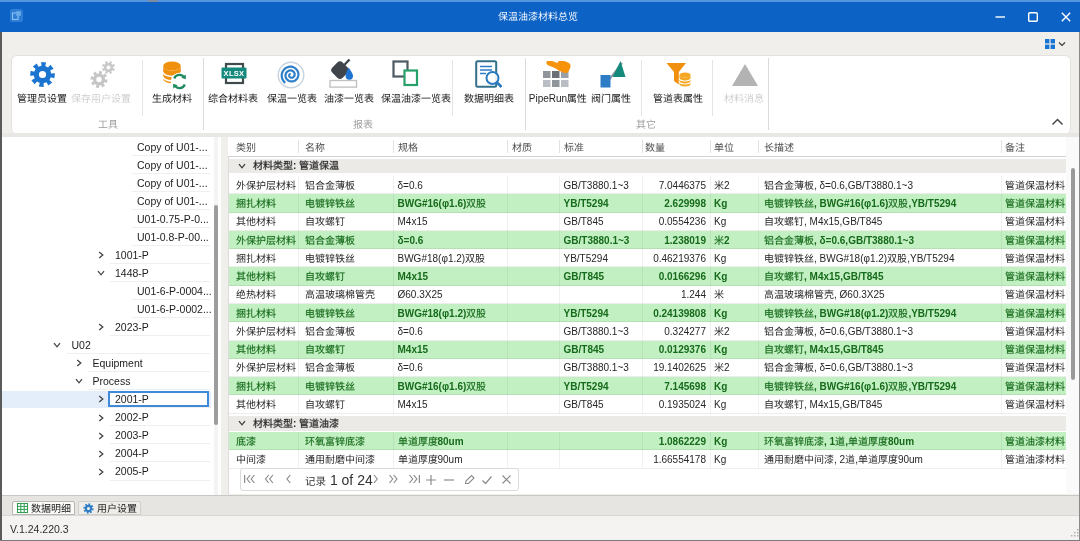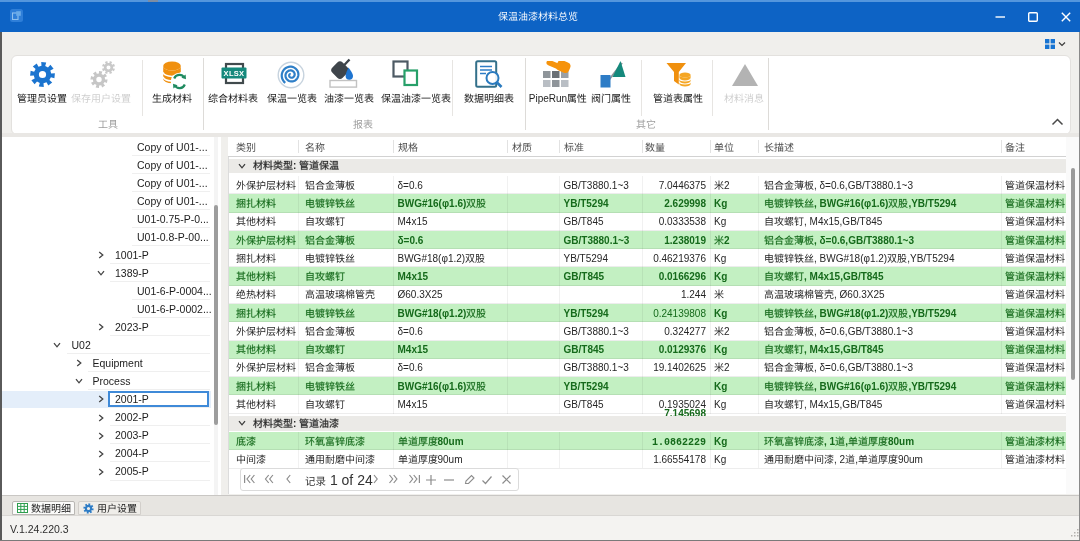--- a/index.html
+++ b/index.html
@@ -414,21 +414,21 @@
       <path d="M1.2 1 L4.8 4 L1.2 7" fill="none" stroke="#454545" stroke-width="1.3"></path>
     </svg>
   </div>
 <div style="position:absolute;left:115.0px;top:246.8px;height:16px;line-height:16px;font-size:10.5px;color:#1c1c1c;white-space:nowrap;">1001-P</div>
 <div style="position:absolute;left:110.0px;top:280.9px;width:100.0px;height:1.0px;background:#efefef"></div>
 <div style="position:absolute;left:97.0px;top:269.9px;width:8px;height:6px">
     <svg style="display:block" width="8" height="6" viewBox="0 0 8 6">
       <path d="M1 1.2 L4 4.8 L7 1.2" fill="none" stroke="#454545" stroke-width="1.3"></path>
     </svg>
   </div>
-<div style="position:absolute;left:115.0px;top:264.9px;height:16px;line-height:16px;font-size:10.5px;color:#1c1c1c;white-space:nowrap;">1389-P</div>
+<div style="position:absolute;left:115.0px;top:264.9px;height:16px;line-height:16px;font-size:10.5px;color:#1c1c1c;white-space:nowrap;">1448-P</div>
 <div style="position:absolute;left:132.0px;top:298.9px;width:78.0px;height:1.0px;background:#efefef"></div>
 <div style="position:absolute;left:137.0px;top:282.9px;height:16px;line-height:16px;font-size:10.5px;color:#1c1c1c;white-space:nowrap;">U01-6-P-0004...</div>
 <div style="position:absolute;left:132.0px;top:317.0px;width:78.0px;height:1.0px;background:#efefef"></div>
 <div style="position:absolute;left:137.0px;top:301.0px;height:16px;line-height:16px;font-size:10.5px;color:#1c1c1c;white-space:nowrap;">U01-6-P-0002...</div>
 <div style="position:absolute;left:110.0px;top:335.1px;width:100.0px;height:1.0px;background:#efefef"></div>
 <div style="position:absolute;left:98.2px;top:323.2px;width:6px;height:8px">
     <svg style="display:block" width="6" height="8" viewBox="0 0 6 8">
       <path d="M1.2 1 L4.8 4 L1.2 7" fill="none" stroke="#454545" stroke-width="1.3"></path>
     </svg>
   </div>
@@ -711,21 +711,21 @@
 <div style="position:absolute;left:304.5px;top:214.2px;height:15px;line-height:15px;font-size:10.0px;color:#262626;white-space:nowrap;"><svg width="40.0" height="12" style="vertical-align:-3.0px" viewBox="0 0 40.0 12">
       <g fill="#262626" transform="translate(0,9) scale(0.010000,-0.010000)">
         <use href="#u81EA" x="0"></use>
         <use href="#u653B" x="1000"></use>
         <use href="#u87BA" x="2000"></use>
         <use href="#u9489" x="3000"></use>
       </g>
     </svg></div>
 <div style="position:absolute;left:397.5px;top:214.2px;height:15px;line-height:15px;font-size:10.0px;color:#262626;white-space:nowrap;">M4x15</div>
 <div style="position:absolute;left:563.5px;top:214.2px;height:15px;line-height:15px;font-size:10.0px;color:#262626;white-space:nowrap;">GB/T845</div>
-<div style="position:absolute;right:374.0px;text-align:right;top:214.2px;height:15px;line-height:15px;font-size:10.0px;color:#262626;white-space:nowrap;">0.0333538</div>
+<div style="position:absolute;right:374.0px;text-align:right;top:214.2px;height:15px;line-height:15px;font-size:10.0px;color:#262626;white-space:nowrap;">0.0554236</div>
 <div style="position:absolute;left:714.0px;top:214.2px;height:15px;line-height:15px;font-size:10.0px;color:#262626;white-space:nowrap;">Kg</div>
 <div style="position:absolute;left:764.0px;top:214.2px;height:15px;line-height:15px;font-size:10.0px;color:#262626;white-space:nowrap;"><svg width="40.0" height="12" style="vertical-align:-3.0px" viewBox="0 0 40.0 12">
       <g fill="#262626" transform="translate(0,9) scale(0.010000,-0.010000)">
         <use href="#u81EA" x="0"></use>
         <use href="#u653B" x="1000"></use>
         <use href="#u87BA" x="2000"></use>
         <use href="#u9489" x="3000"></use>
       </g>
     </svg>, M4x15,GB/T845</div>
 <div style="position:absolute;left:1004.5px;top:214.2px;height:15px;line-height:15px;font-size:10.0px;color:#262626;white-space:nowrap;"><svg width="60.0" height="12" style="vertical-align:-3.0px" viewBox="0 0 60.0 12">
@@ -984,21 +984,21 @@
         <use href="#u4E1D" x="4000"></use>
       </g>
     </svg></div>
 <div style="position:absolute;left:397.5px;top:305.6px;height:15px;line-height:15px;font-size:10.0px;color:#156a1b;white-space:nowrap;font-weight:bold;"><span style="font-weight:bold;">BWG#18(φ1.2)</span><svg width="20.0" height="12" style="vertical-align:-3.0px" viewBox="0 0 20.0 12">
       <g fill="#156a1b" stroke="#156a1b" stroke-width="16" transform="translate(0,9) scale(0.010000,-0.010000)">
         <use href="#u53CC" x="0"></use>
         <use href="#u80A1" x="1000"></use>
       </g>
     </svg></div>
 <div style="position:absolute;left:563.5px;top:305.6px;height:15px;line-height:15px;font-size:10.0px;color:#156a1b;white-space:nowrap;font-weight:bold;"><span style="font-weight:bold;">YB/T5294</span></div>
-<div style="position:absolute;right:374.0px;text-align:right;top:305.6px;height:15px;line-height:15px;font-size:10.0px;color:#156a1b;white-space:nowrap;font-weight:bold;"><span style="font-weight:normal;">0.24139808</span></div>
+<div style="position:absolute;right:374.0px;text-align:right;top:305.6px;height:15px;line-height:15px;font-size:10.0px;color:#156a1b;white-space:nowrap;font-weight:bold;"><span style="font-weight:bold;">0.24139808</span></div>
 <div style="position:absolute;left:714.0px;top:305.6px;height:15px;line-height:15px;font-size:10.0px;color:#156a1b;white-space:nowrap;font-weight:bold;"><span style="font-weight:bold;">Kg</span></div>
 <div style="position:absolute;left:764.0px;top:305.6px;height:15px;line-height:15px;font-size:10.0px;color:#156a1b;white-space:nowrap;font-weight:bold;"><svg width="50.0" height="12" style="vertical-align:-3.0px" viewBox="0 0 50.0 12">
       <g fill="#156a1b" stroke="#156a1b" stroke-width="16" transform="translate(0,9) scale(0.010000,-0.010000)">
         <use href="#u7535" x="0"></use>
         <use href="#u9540" x="1000"></use>
         <use href="#u950C" x="2000"></use>
         <use href="#u94C1" x="3000"></use>
         <use href="#u4E1D" x="4000"></use>
       </g>
     </svg><span style="font-weight:bold;">, BWG#18(φ1.2)</span><svg width="20.0" height="12" style="vertical-align:-3.0px" viewBox="0 0 20.0 12">
@@ -1202,21 +1202,21 @@
         <use href="#u4E1D" x="4000"></use>
       </g>
     </svg></div>
 <div style="position:absolute;left:397.5px;top:378.7px;height:15px;line-height:15px;font-size:10.0px;color:#156a1b;white-space:nowrap;font-weight:bold;"><span style="font-weight:bold;">BWG#16(φ1.6)</span><svg width="20.0" height="12" style="vertical-align:-3.0px" viewBox="0 0 20.0 12">
       <g fill="#156a1b" stroke="#156a1b" stroke-width="16" transform="translate(0,9) scale(0.010000,-0.010000)">
         <use href="#u53CC" x="0"></use>
         <use href="#u80A1" x="1000"></use>
       </g>
     </svg></div>
 <div style="position:absolute;left:563.5px;top:378.7px;height:15px;line-height:15px;font-size:10.0px;color:#156a1b;white-space:nowrap;font-weight:bold;"><span style="font-weight:bold;">YB/T5294</span></div>
-<div style="position:absolute;right:374.0px;text-align:right;top:378.7px;height:15px;line-height:15px;font-size:10.0px;color:#156a1b;white-space:nowrap;font-weight:bold;margin-top:27px;"><span style="font-weight:bold;">7.145698</span></div>
+<div style="position:absolute;right:374.0px;text-align:right;top:378.7px;height:15px;line-height:15px;font-size:10.0px;color:#156a1b;white-space:nowrap;font-weight:bold;"><span style="font-weight:bold;">7.145698</span></div>
 <div style="position:absolute;left:714.0px;top:378.7px;height:15px;line-height:15px;font-size:10.0px;color:#156a1b;white-space:nowrap;font-weight:bold;"><span style="font-weight:bold;">Kg</span></div>
 <div style="position:absolute;left:764.0px;top:378.7px;height:15px;line-height:15px;font-size:10.0px;color:#156a1b;white-space:nowrap;font-weight:bold;"><svg width="50.0" height="12" style="vertical-align:-3.0px" viewBox="0 0 50.0 12">
       <g fill="#156a1b" stroke="#156a1b" stroke-width="16" transform="translate(0,9) scale(0.010000,-0.010000)">
         <use href="#u7535" x="0"></use>
         <use href="#u9540" x="1000"></use>
         <use href="#u950C" x="2000"></use>
         <use href="#u94C1" x="3000"></use>
         <use href="#u4E1D" x="4000"></use>
       </g>
     </svg><span style="font-weight:bold;">, BWG#16(φ1.6)</span><svg width="20.0" height="12" style="vertical-align:-3.0px" viewBox="0 0 20.0 12">
@@ -1330,21 +1330,21 @@
       </g>
     </svg></div>
 <div style="position:absolute;left:397.5px;top:433.6px;height:15px;line-height:15px;font-size:10.0px;color:#156a1b;white-space:nowrap;font-weight:bold;"><svg width="40.0" height="12" style="vertical-align:-3.0px" viewBox="0 0 40.0 12">
       <g fill="#156a1b" stroke="#156a1b" stroke-width="16" transform="translate(0,9) scale(0.010000,-0.010000)">
         <use href="#u5355" x="0"></use>
         <use href="#u9053" x="1000"></use>
         <use href="#u539A" x="2000"></use>
         <use href="#u5EA6" x="3000"></use>
       </g>
     </svg><span style="font-weight:bold;">80um</span></div>
-<div style="position:absolute;right:374.0px;text-align:right;top:433.6px;height:15px;line-height:15px;font-size:10.0px;color:#156a1b;white-space:nowrap;font-weight:bold;"><span style="font-weight:bold;font-family:Liberation Mono, monospace;">1.0862229</span></div>
+<div style="position:absolute;right:374.0px;text-align:right;top:433.6px;height:15px;line-height:15px;font-size:10.0px;color:#156a1b;white-space:nowrap;font-weight:bold;"><span style="font-weight:bold;">1.0862229</span></div>
 <div style="position:absolute;left:714.0px;top:433.6px;height:15px;line-height:15px;font-size:10.0px;color:#156a1b;white-space:nowrap;font-weight:bold;"><span style="font-weight:bold;">Kg</span></div>
 <div style="position:absolute;left:764.0px;top:433.6px;height:15px;line-height:15px;font-size:10.0px;color:#156a1b;white-space:nowrap;font-weight:bold;"><svg width="60.0" height="12" style="vertical-align:-3.0px" viewBox="0 0 60.0 12">
       <g fill="#156a1b" stroke="#156a1b" stroke-width="16" transform="translate(0,9) scale(0.010000,-0.010000)">
         <use href="#u73AF" x="0"></use>
         <use href="#u6C27" x="1000"></use>
         <use href="#u5BCC" x="2000"></use>
         <use href="#u950C" x="3000"></use>
         <use href="#u5E95" x="4000"></use>
         <use href="#u6F06" x="5000"></use>
       </g>

